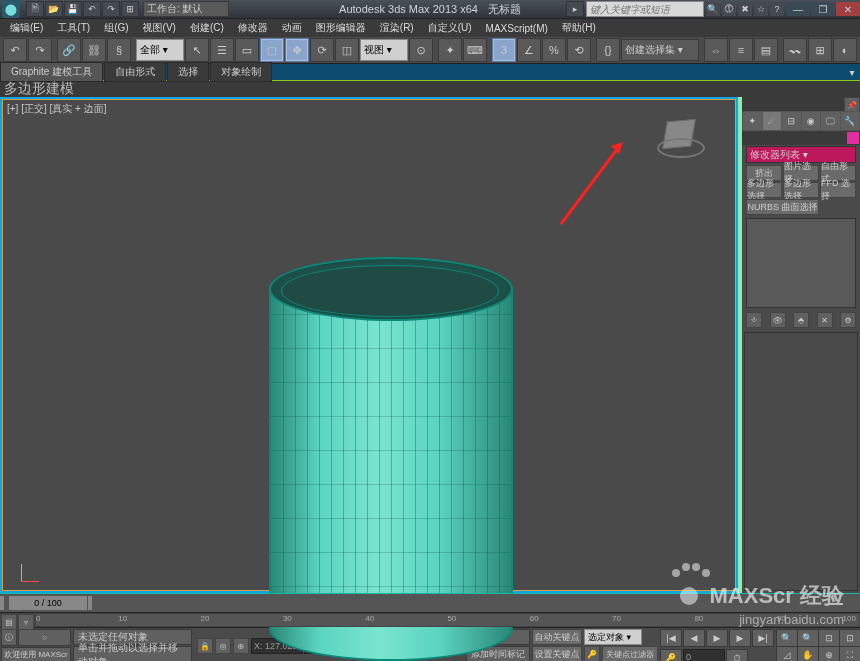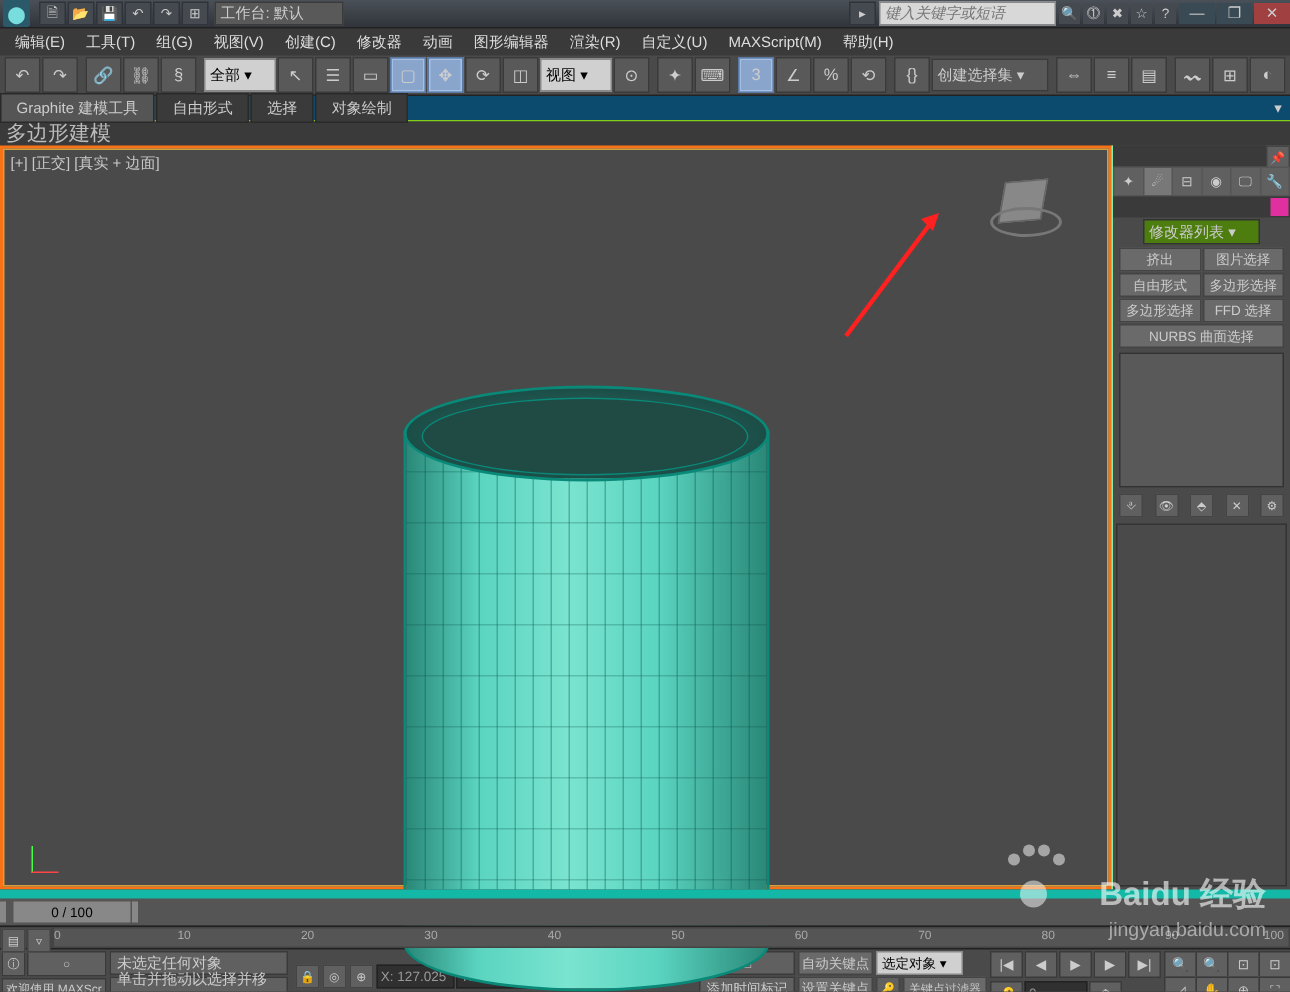--- a/index.html
+++ b/index.html
@@ -24,21 +24,21 @@
 .tsep{width:3px;height:22px;flex:0 0 auto}
 .tdrop{height:20px;background:#d0d0d0;border:1px solid #888;color:#000;font-size:10px;padding:0 3px;display:flex;align-items:center;flex:0 0 auto}
 .tdrop.dark{background:#595959;color:#ccc;border-color:#3a3a3a}
 .ribbon-tabs{height:16px;background:#0c4a6e;display:flex;align-items:center;border-bottom:1px solid #84cc16}
 .rtab{padding:2px 10px;font-size:10px;color:#ccc;background:#3a3a3a;border:1px solid #2a2a2a;margin-right:1px}
 .rtab.active{background:#555}
 .rtab-ex{margin-left:auto;width:16px;text-align:center}
 .ribbon-sub{height:16px;background:#3a3a3a;display:flex;align-items:center;padding:0 4px}
 .rsub{font-size:14px;color:#bbb}
 .workspace{display:flex;height:496px}
-.viewport{flex:1;background:#f97316;position:relative;border-right:1px solid #86efac}
+.viewport{flex:1;background:#0ea5e9;position:relative;border-right:4px solid #86efac}
 .vp-inner{position:absolute;inset:2px;background:#4a4a4a;border:1px solid #d4a040}
 .vp-label{position:absolute;top:2px;left:4px;color:#c8c8c8;font-size:10px}
 .viewcube{position:absolute;top:12px;right:30px;width:48px;height:48px}
 .viewcube .cube{width:26px;height:26px;background:#888;position:absolute;top:8px;left:8px;transform:rotate(10deg) skewY(-15deg);border:1px solid #666}
 .viewcube .ring{width:44px;height:16px;border:2px solid #777;border-radius:50%;position:absolute;top:26px;left:0}
 .axis{position:absolute;bottom:8px;left:8px;width:26px;height:26px;font-size:8px;color:#f44}
 .axis .y{position:absolute;bottom:0;left:10px;width:1px;height:18px;background:#4f4}
 .axis .x{position:absolute;bottom:0;left:10px;width:18px;height:1px;background:#f44}
 .cylinder{position:absolute;left:258px;top:155px;width:260px;height:395px}
 .cyl-top{width:240px;height:60px;border:2px solid #0a8878;border-radius:50%;position:absolute;top:2px;left:8px;background:radial-gradient(ellipse at 50% 50%,#2a6a62 0%,#1a4a44 80%)}
@@ -47,29 +47,29 @@
 .cyl-bot{width:240px;height:60px;border:2px solid #0a8878;border-radius:50%;position:absolute;top:342px;left:8px;background:linear-gradient(90deg,#2a8878 0%,#5ad4c0 20%,#7ae4d0 45%,#5ad4c0 70%,#2a8878 100%)}
 .wire-v{position:absolute;top:0;bottom:0;width:1px;background:rgba(10,80,70,0.35)}
 .wire-h{position:absolute;left:0;right:0;height:1px;background:rgba(10,80,70,0.25)}
 .red-arrow{position:absolute;top:45px;right:115px;width:70px;height:85px;pointer-events:none}
 .cmdpanel{width:118px;background:#4a4a4a;display:flex;flex-direction:column}
 .cmd-tabs{display:flex;height:18px;background:#555;gap:1px;padding:1px}
 .cmd-tab{flex:1;background:#606060;display:flex;align-items:center;justify-content:center;font-size:9px}
 .cmd-tab.active{background:#787878}
 .pin-strip{height:14px;background:#3a3a3a;display:flex;justify-content:flex-end}
 .color-swatch{width:12px;height:12px;background:#e030a0;margin:1px}
-.mod-drop{height:15px;background:#4d7c0f;border:1px solid #333;margin:1px 20px;font-size:10px;padding:0 3px;display:flex;align-items:center;color:#ccc}
-.mod-btns{display:grid;grid-template-columns:1fr 1fr;gap:1px;padding:1px 4px}
+.mod-drop{height:15px;background:#be185d;border:1px solid #333;margin:1px 4px;font-size:10px;padding:0 3px;display:flex;align-items:center;color:#ccc}
+.mod-btns{display:grid;grid-template-columns:1fr 1fr 1fr;gap:1px;padding:1px 4px}
 .mod-btn{height:14px;background:#6a6a6a;border:1px solid #444;font-size:9px;display:flex;align-items:center;justify-content:center;color:#ccc}
 .mod-btn.wide{grid-column:1/3}
 .mod-stack{margin:2px 4px;height:88px;background:#595959;border:1px solid #333}
 .stack-tools{display:flex;gap:2px;padding:2px 4px;justify-content:space-between}
 .stbtn{width:14px;height:14px;background:#606060;border:1px solid #444;font-size:8px;display:flex;align-items:center;justify-content:center}
 .rollout-area{flex:1;background:#4a4a4a;margin:2px;border:1px solid #333}
-.timebar{height:18px;background:#555;border-top:6px solid #14b8a6;display:flex;align-items:center;position:relative}
+.timebar{height:18px;background:#555;border-top:1px solid #14b8a6;display:flex;align-items:center;position:relative}
 .timeslider{width:78px;height:14px;background:#888;border:1px solid #555;margin-left:4px;display:flex;align-items:center;justify-content:center;font-size:9px;color:#000}
 .trackbar{height:14px;background:#444;display:flex;position:relative;border-top:1px solid #222}
 .track-left{display:flex;gap:1px;padding:1px}
 .track-ruler{flex:1;background:#555;position:relative;margin:1px}
 .tick{position:absolute;top:0;font-size:8px;color:#aaa}
 .status{height:36px;background:#4a4a4a;border-top:1px solid #222;display:flex}
 .status-left{width:70px;display:flex;flex-direction:column;gap:1px;padding:1px}
 .sl-row{display:flex;gap:1px;flex:1}
 .sl-btn{flex:1;background:#606060;border:1px solid #3a3a3a;font-size:8px;display:flex;align-items:center;justify-content:center}
 .status-msg{flex:1;display:flex;flex-direction:column;padding:1px;gap:1px}
@@ -95,20 +95,24 @@
  <div class="app-icon">⬤</div>
  <div class="qat">
   <div class="qat-btn">🗎</div>
   <div class="qat-btn">📂</div>
   <div class="qat-btn">💾</div>
   <div class="qat-btn">↶</div>
   <div class="qat-btn">↷</div>
   <div class="qat-btn">⊞</div>
  </div>
  <div class="tdrop dark" style="width:78px;margin-left:4px;height:14px">工作台: 默认</div>
+ <div class="title-center">
+  <span class="title-text">Autodesk 3ds Max  2013  x64</span>
+  <span class="title-text">无标题</span>
+ </div>
  <div class="search-box">
   <div class="qat-btn">▸</div>
   <input class="search-input" placeholder="键入关键字或短语" style="">
   <div class="mini-btn">🔍</div>
   <div class="mini-btn">⓵</div>
   <div class="mini-btn">✖</div>
   <div class="mini-btn">☆</div>
   <div class="mini-btn">?</div>
  </div>
  <div class="win-btns">
@@ -369,14 +373,14 @@
  </div>
 </div>
 
 <div class="paw">
  <div class="paw-c"></div>
  <div class="paw-t" style="top:4px;left:2px"></div>
  <div class="paw-t" style="top:-2px;left:12px"></div>
  <div class="paw-t" style="top:-2px;left:22px"></div>
  <div class="paw-t" style="top:4px;left:32px"></div>
 </div>
-<div class="watermark">Baidu 经验</div>
+<div class="watermark">MAXScr 经验</div>
 <div class="watermark-sub">jingyan.baidu.com</div>
 
 </body></html>

